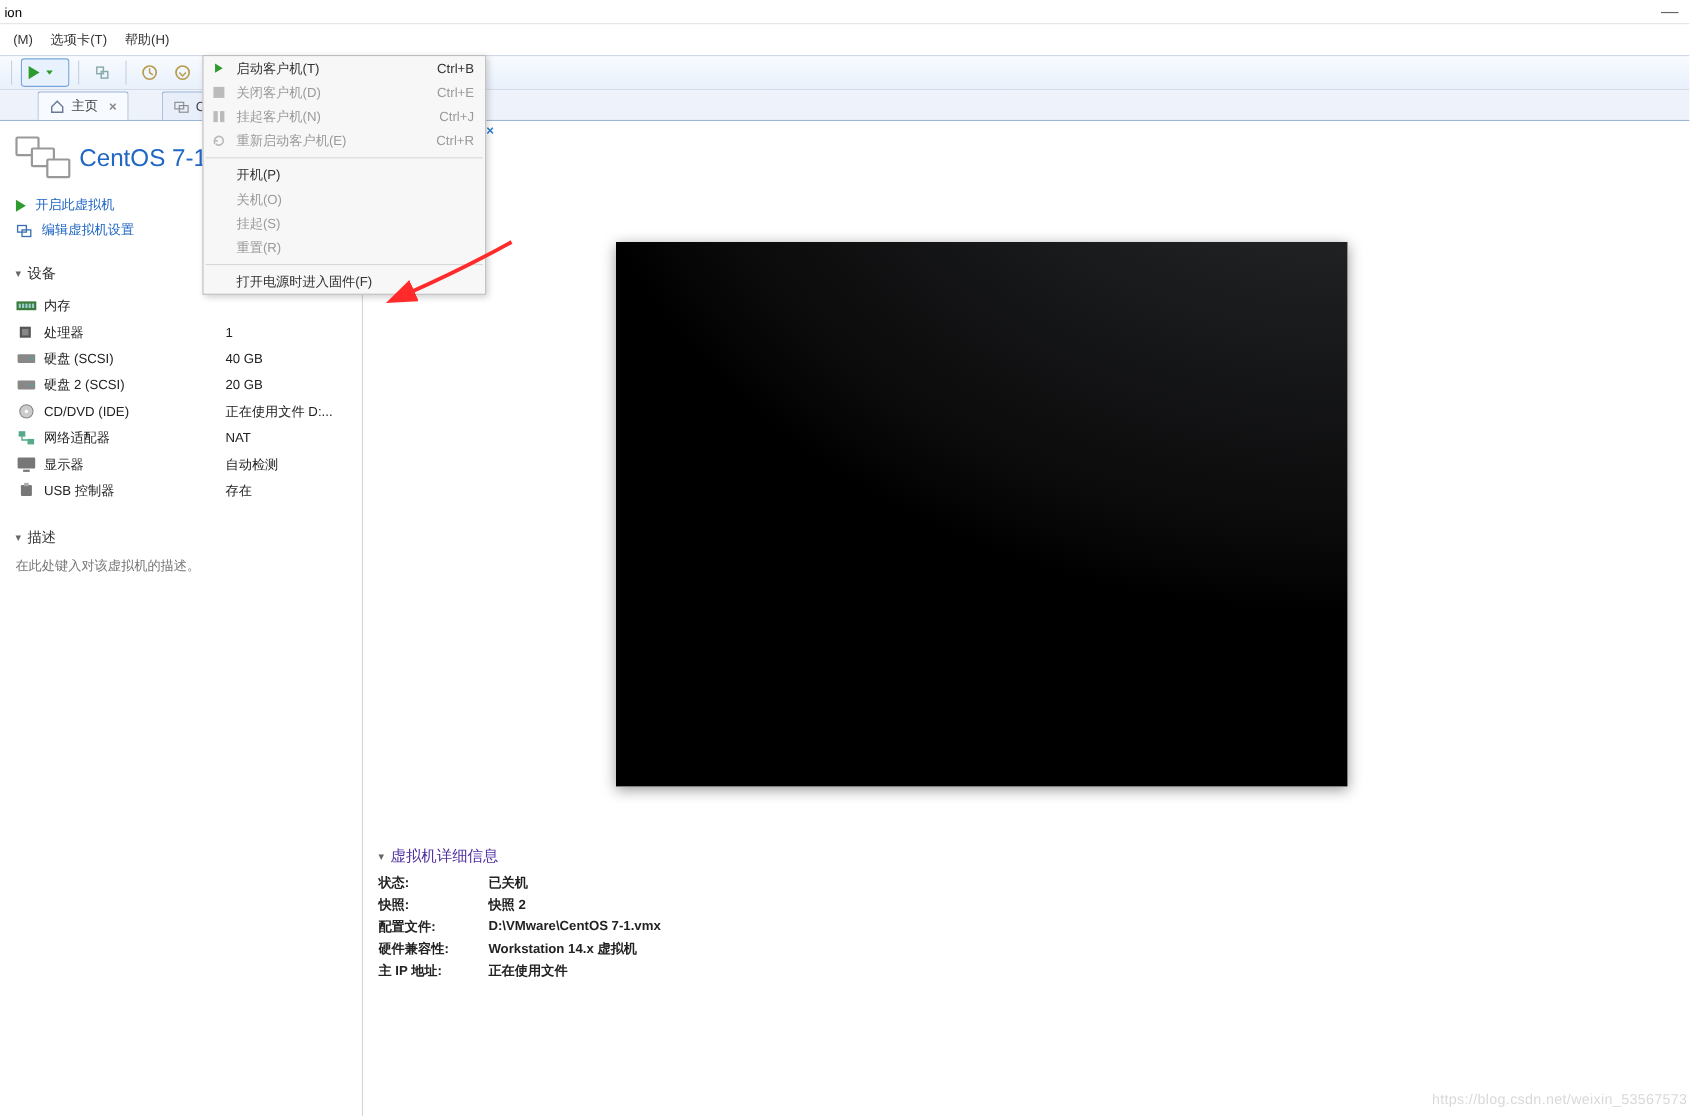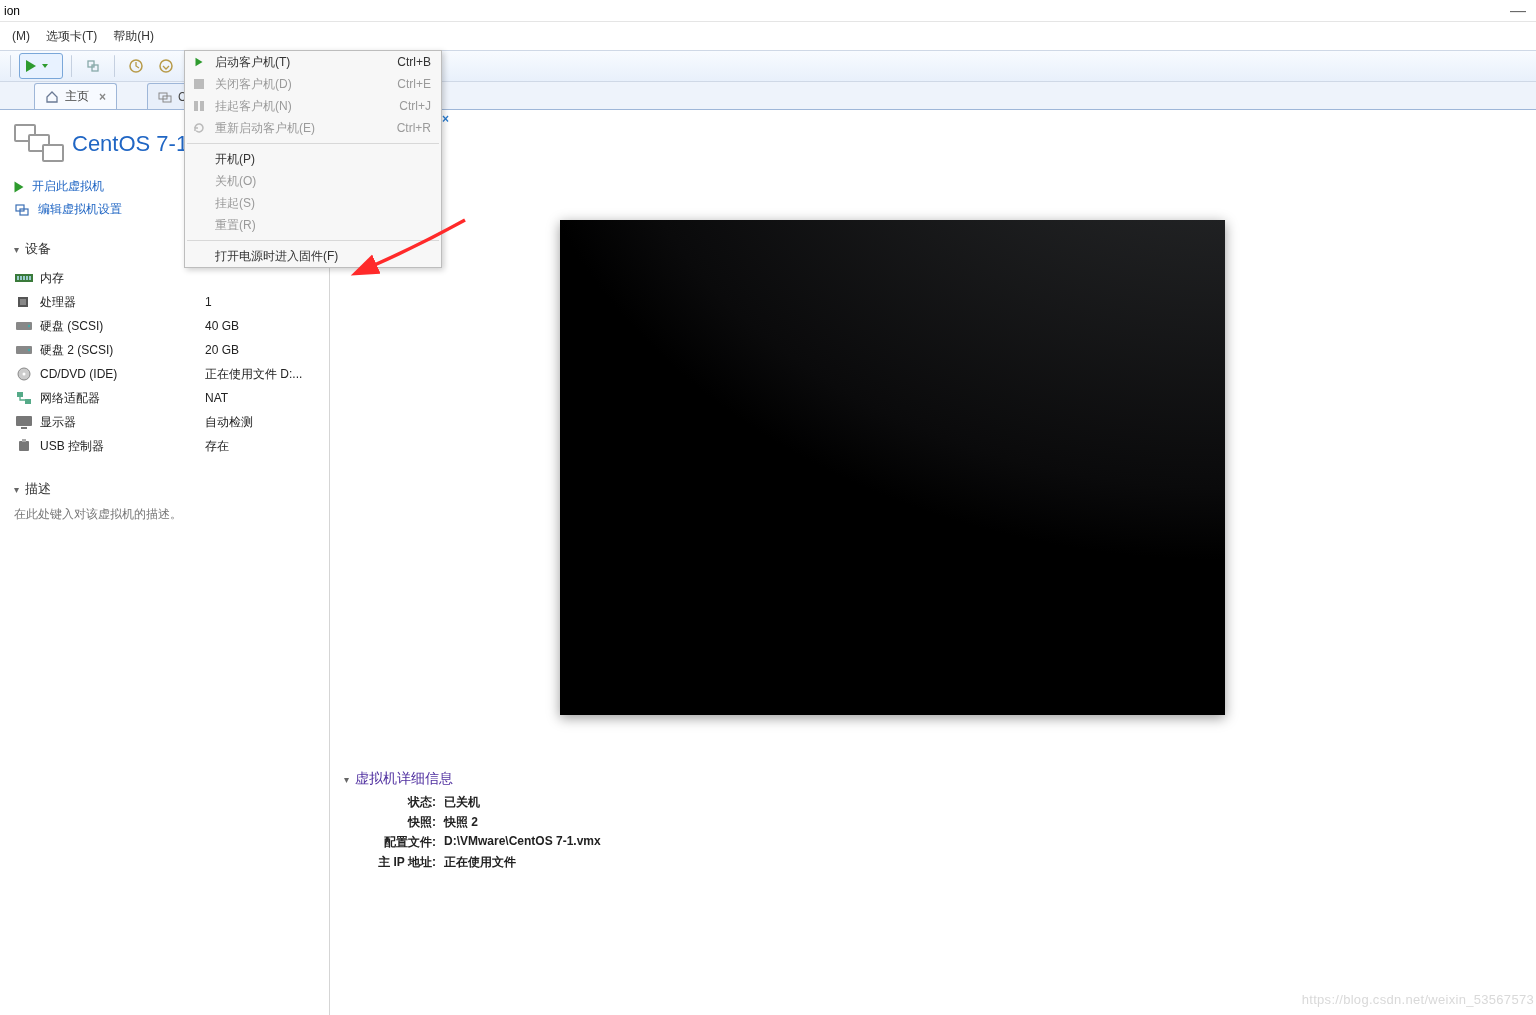--- a/index.html
+++ b/index.html
@@ -33,21 +33,21 @@
   .dev-row .dl { flex:0 0 165px; color:#222; }
   .dev-row .dv { color:#222; }
   .desc-place { color:#777; margin-top:6px; }
 
   .content { flex:1; position:relative; background:#fff; }
   .preview { position:absolute; left:230px; top:110px; width:665px; height:495px; background:radial-gradient(1200px 900px at 100% -200px,#303234,#0a0a0b 52%,#000 60%); box-shadow:0 3px 12px rgba(0,0,0,.4); }
   .details { position:absolute; left:14px; top:660px; width:900px; }
   .details-h { color:#5030a0; font-size:14px; display:flex; align-items:center; gap:6px; }
   .details-h::before { content:"▾"; color:#666; font-size:10px; }
   .drow { display:flex; height:20px; }
-  .drow .k { width:92px; text-align:right; font-weight:bold; color:#222; margin-right:8px; }
+  .drow .k { width:92px; text-align:left; font-weight:bold; color:#222; margin-right:8px; }
   .drow .v { color:#222;font-weight:bold; }
 
   
   .dropdown { position:absolute; left:184px; top:50px; width:258px; background:#f7f7f7; border:1px solid #bdbdbd; box-shadow:2px 2px 6px rgba(0,0,0,.2); z-index:50; }
   .dd-item { height:22px; display:flex; align-items:center; padding-left:30px; padding-right:10px; color:#333; position:relative; }
   .dd-item.dis { color:#9a9a9a; }
   .dd-item .sc { position:absolute; right:10px; color:inherit; }
   .dd-item .icon { position:absolute; left:6px; width:16px; height:16px; display:flex; align-items:center; justify-content:center; }
   .dd-sep { height:1px; background:#d8d8d8; margin:4px 2px; }
 
@@ -276,20 +276,24 @@
         </div>
       <div class="drow">
           <div class="k">快照:</div>
           <div class="v">快照 2</div>
         </div>
       <div class="drow">
           <div class="k">配置文件:</div>
           <div class="v">D:\VMware\CentOS 7-1.vmx</div>
         </div>
       <div class="drow">
+          <div class="k">硬件兼容性:</div>
+          <div class="v">Workstation 14.x 虚拟机</div>
+        </div>
+      <div class="drow">
           <div class="k">主 IP 地址:</div>
           <div class="v">正在使用文件</div>
         </div>
     </div>
   </div>
 </div>
 
 <div class="dropdown">
   <div class="dd-item">
     <span class="icon">

